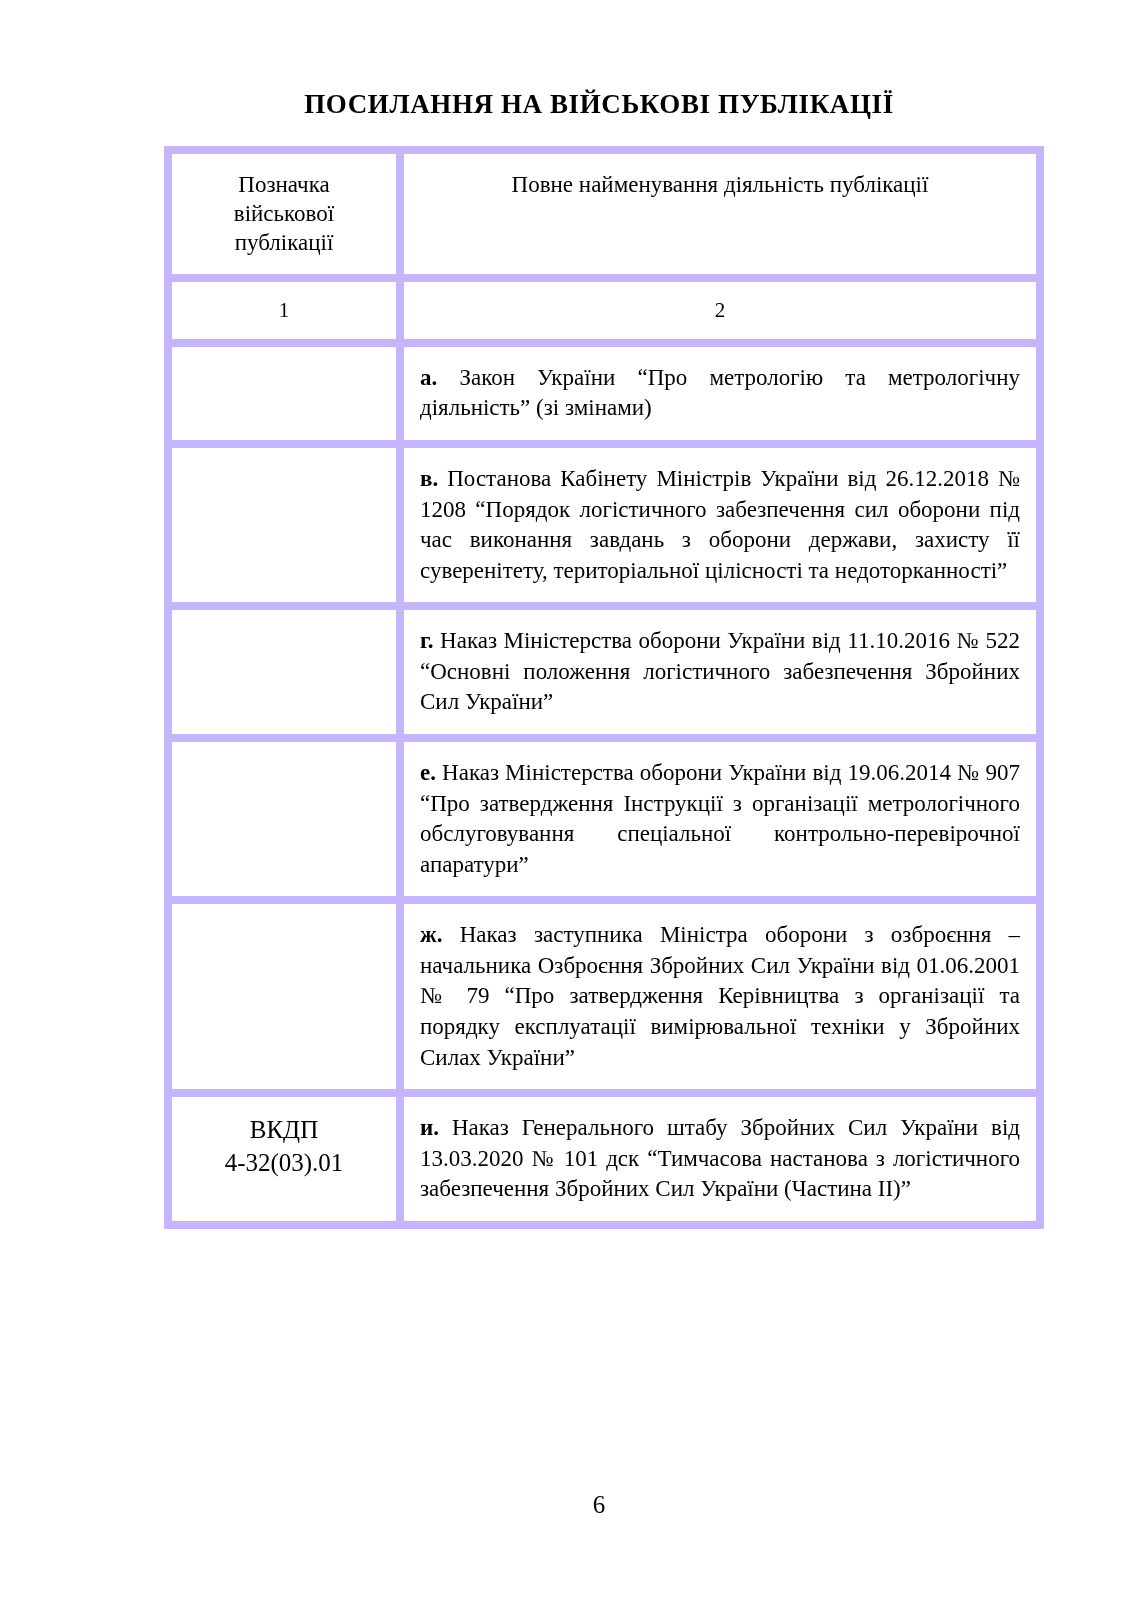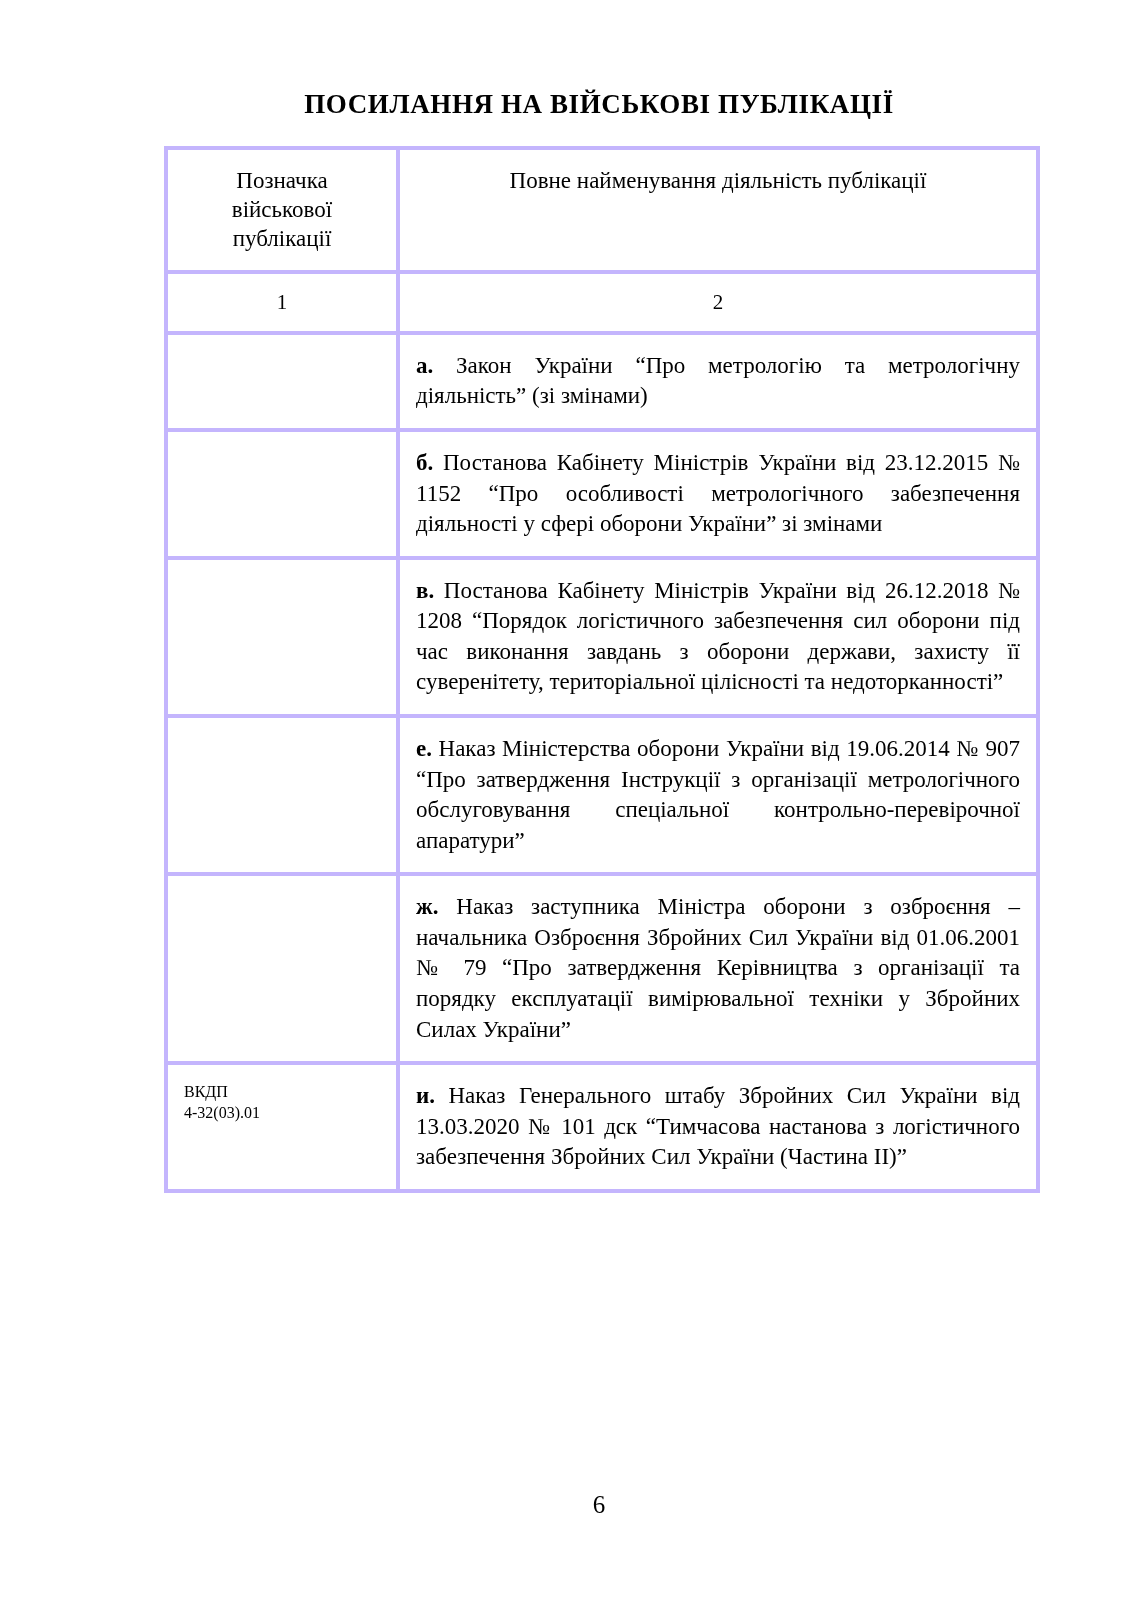--- a/index.html
+++ b/index.html
@@ -43,21 +43,21 @@
   .ref-table {
     position: absolute;
     top: 146px;
     left: 136px;
     width: 872px;
     border-collapse: collapse;
     table-layout: fixed;
   }
   .ref-table td,
   .ref-table th {
-    border: 4px solid #c4b5fd;
+    border: 8px solid #c4b5fd;
     padding: 16px;
     vertical-align: top;
   }
 
   col.c-desig { width: 232px; }
   col.c-name  { width: 640px; }
 
   .th-cell {
     font-size: 23px;
     font-weight: normal;
@@ -67,21 +67,22 @@
     vertical-align: middle;
   }
   .numrow-cell {
     font-size: 21px;
     text-align: center;
     line-height: 1.2;
     padding: 2px 4px 4px 4px;
   }
 
   .desig-cell {
-    font-size: 16px;
+    font-size: 25px;
+    text-align: center;
     line-height: 1.33;
     vertical-align: middle;
     padding: 6px 8px;
     font-family: Liberation Serif, serif;
   }
 
   .name-cell {
     font-size: 23px;
     line-height: 1.33;
     text-align: justify;
@@ -127,25 +128,25 @@
         <td class="numrow-cell">2</td>
       </tr>
     </thead>
     <tbody>
         <tr>
           <td class="desig-cell"></td>
           <td class="name-cell"><span class="lead">а.</span> <span>Закон України “Про метрологію та метрологічну діяльність” (зі змінами)</span></td>
         </tr>
         <tr>
           <td class="desig-cell"></td>
-          <td class="name-cell"><span class="lead">б.</span> <span>Постанова Кабінету Міністрів України від 23.12.2015 № 1152 “Про особливості метрологічного забезпечення діяльності у сфері оборони України” зі змінами</span></td>
+          <td class="name-cell"><span class="lead">в.</span> <span>Постанова Кабінету Міністрів України від 26.12.2018 № 1208 “Порядок логістичного забезпечення сил оборони під час виконання завдань з оборони держави, захисту її суверенітету, територіальної цілісності та недоторканності”</span></td>
         </tr>
         <tr>
           <td class="desig-cell"></td>
-          <td class="name-cell"><span class="lead">в.</span> <span>Постанова Кабінету Міністрів України від 26.12.2018 № 1208 “Порядок логістичного забезпечення сил оборони під час виконання завдань з оборони держави, захисту її суверенітету, територіальної цілісності та недоторканності”</span></td>
+          <td class="name-cell"><span class="lead">г.</span> <span>Наказ Міністерства оборони України від 11.10.2016 № 522 “Основні положення логістичного забезпечення Збройних Сил України”</span></td>
         </tr>
         <tr>
           <td class="desig-cell"></td>
           <td class="name-cell"><span class="lead">е.</span> <span>Наказ Міністерства оборони України від 19.06.2014 № 907 “Про затвердження Інструкції з організації метрологічного обслуговування спеціальної контрольно-перевірочної апаратури”</span></td>
         </tr>
         <tr>
           <td class="desig-cell"></td>
           <td class="name-cell"><span class="lead">ж.</span> <span>Наказ заступника Міністра оборони з озброєння – начальника Озброєння Збройних Сил України від 01.06.2001 № 79 “Про затвердження Керівництва з організації та порядку експлуатації вимірювальної техніки у Збройних Силах України”</span></td>
         </tr>
         <tr>

